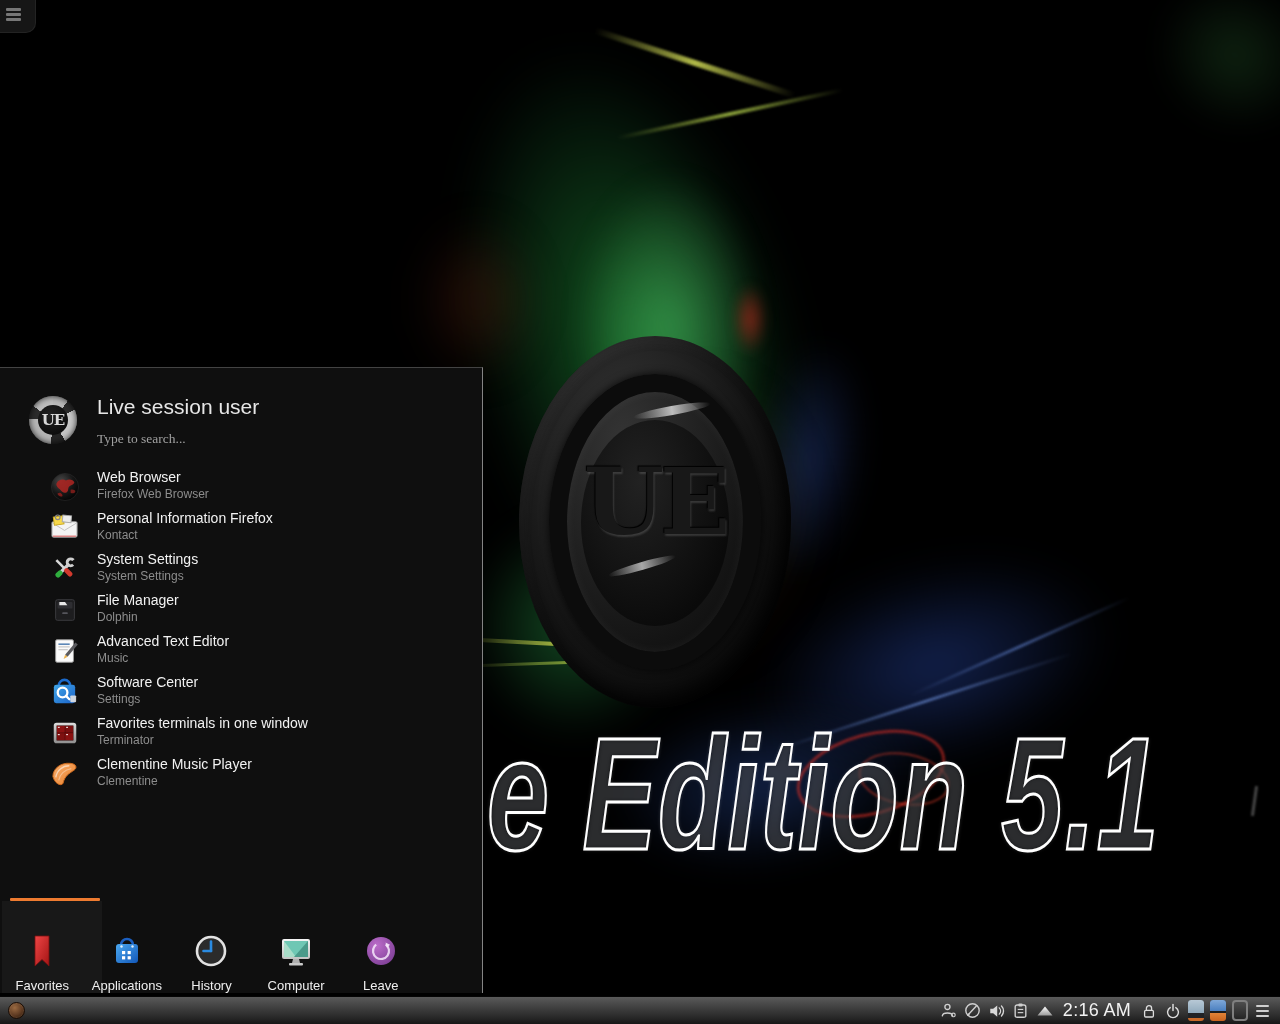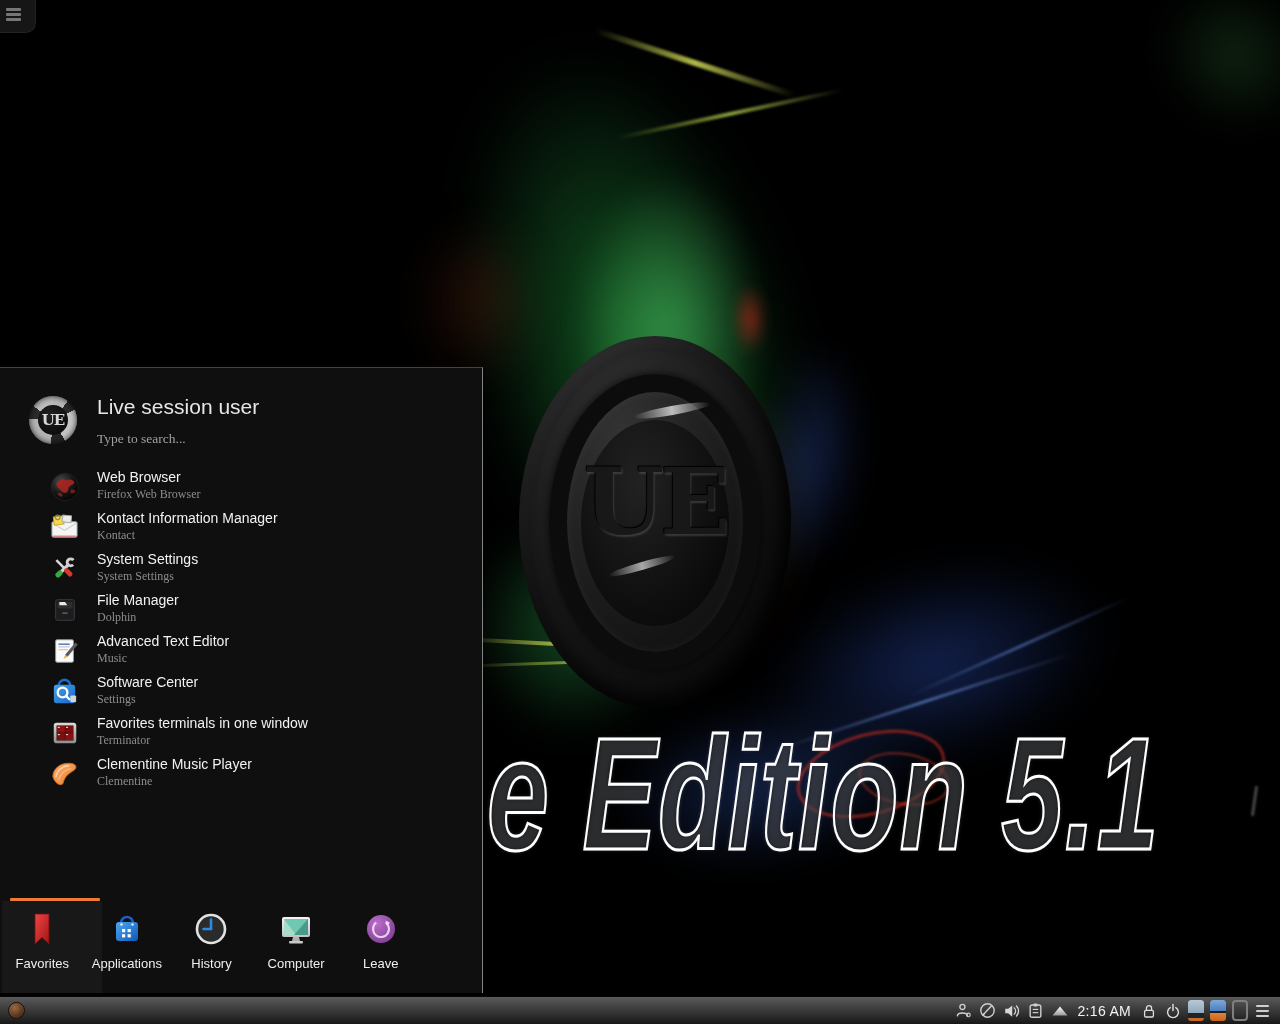--- a/index.html
+++ b/index.html
@@ -102,42 +102,42 @@
   .lh-name { position:absolute; left:97px; top:27px; font-size:21px; font-weight:400; color:#e6e6e6; }
   .lh-search { position:absolute; left:97px; top:63px; width:330px; background:transparent; border:none;
         outline:none; font-size:13.5px; color:#a8a8a8; font-family:Liberation Serif, serif; }
   .lh-search::placeholder { color:#a0a0a0; opacity:1; }
 
   .app-list { position:absolute; left:0; top:98px; width:483px; }
   .app-row { position:relative; height:41px; cursor:pointer; }
   .app-ico { position:absolute; left:49px; top:5px; width:31px; height:31px; display:flex;
         align-items:center; justify-content:center; }
   .app-title { position:absolute; left:97px; top:3px; font-size:14px; font-weight:500; color:#f2f2f2; }
-  .app-sub   { position:absolute; left:97px; top:21px; font-size:12px; color:#8d8d8d;font-family:Liberation Serif, serif; }
+  .app-sub   { position:absolute; left:97px; top:21px; font-size:12px; color:#8d8d8d; }
 
   
   .tab-indicator { position:absolute; left:10px; top:530px; width:90px; height:3px; border-radius:1px; }
   .tab-active-bg { position:absolute; left:2px; top:533px; width:100px; height:92px;
         background:rgba(255,255,255,.04); }
-  .tabs { position:absolute; left:0; top:535px; width:423px; height:90px; display:flex; }
+  .tabs { position:absolute; left:0; top:535px; width:423px; height:90px; display:flex;align-items:flex-end; }
   .tab { flex:1 1 0; display:flex; flex-direction:column; align-items:center; justify-content:flex-start;
         padding-top:8px; cursor:pointer; }
   .tab-ico { width:36px; height:36px; display:flex; align-items:center; justify-content:center; }
   .tab-label { margin-top:9px; font-size:13px; color:#efefef; }
 
   
   .taskbar { position:absolute; left:0; top:996px; width:1280px; height:28px;
         background:linear-gradient(180deg,#5a5a5a 0%, #474747 28%, #2c2c2c 70%, #171717 100%);
         border-top:1px solid #050505; display:flex; align-items:center; }
   .tb-launcher { width:17px; height:17px; margin-left:8px; border-radius:50%; cursor:pointer;
         background:radial-gradient(circle at 38% 32%, #9a6a42, #5d3a22 55%, #241206 90%);
         border:1px solid #1a0d05; box-shadow:inset 0 0 2px rgba(255,210,160,.35); }
   .tb-right { margin-left:auto; margin-right:9px; display:flex; align-items:center; gap:6px; }
   .tray-ico { width:18px; height:18px; display:flex; align-items:center; justify-content:center; cursor:pointer; }
-  .tb-clock { font-size:14px; color:#f2f2f2; margin:0 3px; cursor:pointer; letter-spacing:.3px; }
+  .tb-clock { font-size:18px; color:#f2f2f2; margin:0 3px; cursor:pointer; letter-spacing:.3px; }
   .pager-cell { width:16px; height:21px; border-radius:3px; overflow:hidden; cursor:pointer;
         display:flex; flex-direction:column; background:#17191c; }
   .pc1 .t { height:13px; background:linear-gradient(#b8c9d6,#8fa9bc); }
   .pc1 .m { flex:1; background:#202327; }
   .pc1 .b { height:3px; background:#c96a2a; }
   .pc2 .t { height:11px; background:linear-gradient(#7fa8d8,#4a7fc0); }
   .pc2 .m { height:2px; background:#1c1c1c; }
   .pc2 .b { flex:1; background:linear-gradient(#e08338,#c9641f); }
   .pc3 { background:transparent; border:2px solid #7f7f7f; border-radius:4px; }
   .tb-menu { display:flex; flex-direction:column; gap:3px; cursor:pointer; padding:2px; }
@@ -226,21 +226,21 @@
             <rect x="4" y="24.2" width="24" height="1.6" fill="#d44" opacity=".55"></rect>
             <g transform="rotate(-8 10 9)">
                 <rect x="5" y="4.5" width="10" height="8.5" fill="#f7d84a" stroke="#c9a820"></rect>
               </g>
             <g transform="rotate(6 18 7)">
                 <rect x="14" y="3.5" width="9" height="7" fill="#ececec" stroke="#aaa"></rect>
               </g>
             <circle cx="9" cy="5.5" r="2.4" fill="none" stroke="#8a8a8a" stroke-width="1.2"></circle>
           </svg>
         </div>
-        <div class="app-title">Kontact Information Manager</div>
+        <div class="app-title">Personal Information Firefox</div>
         <div class="app-sub">Kontact</div>
       </div>
 
       <div class="app-row">
         <div class="app-ico">
           <svg width="31" height="31" viewBox="0 0 32 32">
             <g transform="rotate(45 16 16)">
               <circle cx="16" cy="7" r="3.6" fill="none" stroke="#cfcfcf" stroke-width="3" stroke-dasharray="17 6"></circle>
               <rect x="14.2" y="9" width="3.6" height="12" rx="1" fill="#cfcfcf"></rect>
               <rect x="13.3" y="20" width="5.4" height="8" rx="2.2" fill="#2fae3e"></rect>

